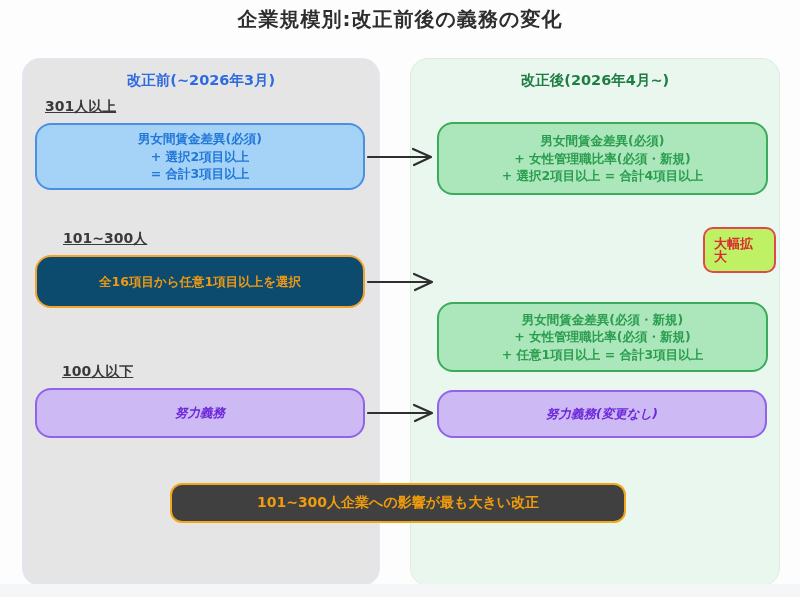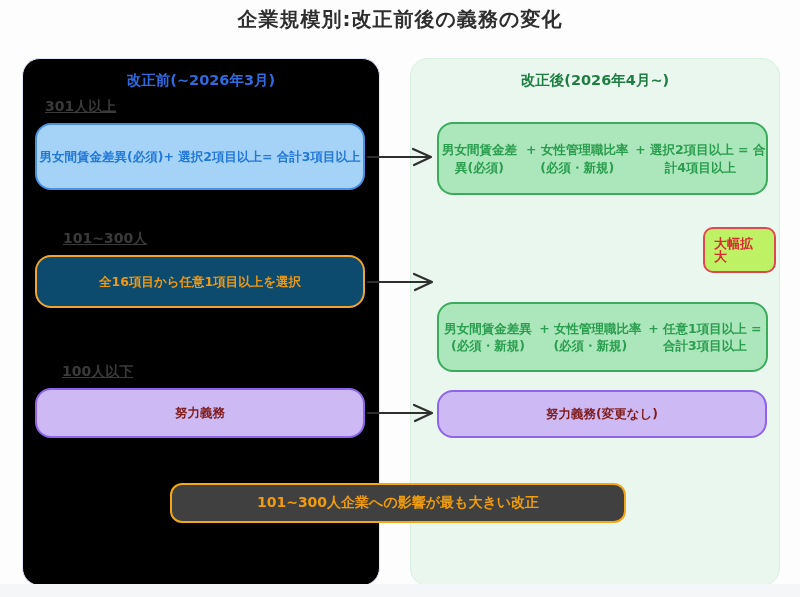--- a/index.html
+++ b/index.html
@@ -14,50 +14,50 @@
   .title {
     position: absolute; left: 0; top: 6px; width: 800px;
     margin: 0; text-align: center;
     font-size: 20px; font-weight: 700; color: #2e2e2e;
     letter-spacing: 1px;
   }
 
   .panel { position: absolute; border-radius: 18px; }
   .panel.left {
     left: 22px; top: 58px; width: 356px; height: 526px;
-    background: #000000; border: 1px solid #e0e8f9;
+    background: #e5e5e5; border: 1px solid #e0e8f9;
   }
   .panel.right {
     left: 410px; top: 58px; width: 368px; height: 526px;
     background: #e9f7ee; border: 1px solid #d8efe0;
   }
   .panel-header {
     position: absolute; left: 0; top: 12px; width: 100%;
     text-align: center; font-size: 14.5px; font-weight: 700;
   }
   .panel-header.blue  { color: #2e6be0; }
   .panel-header.green { color: #1e7e42; }
 
   .size-label {
     position: absolute; font-size: 14px; font-weight: 600; color: #3a3a3a; text-decoration: underline;
   }
 
   .node {
     position: absolute; box-sizing: border-box;
     border-radius: 16px;
-    display: flex; 
+    display: flex; flex-direction: column;
     justify-content: center; align-items: center;
     text-align: center;
   }
   .node .line { font-size: 12.5px; font-weight: 600; line-height: 17.5px; }
 
   .node.blue   { background: #a4d3f7; border: 2.5px solid #4a90e2; color: #2277d8; }
   .node.green  { background: #abe7ba; border: 2.5px solid #3cab5c; color: #2a9d4f; }
   .node.yellow { background: #0c4a6e; border: 2.5px solid #f2a42d; color: #ef9a14; }
-  .node.purple { background: #cdb9f4; border: 2.5px solid #8f63ea; color: #7f1d1d; }
+  .node.purple { background: #cdb9f4; border: 2.5px solid #8f63ea; color: #6d28d9; font-style: italic; }
 
   .badge {
     position: absolute; left: 703px; top: 227px;
     background: #bef264; border: 2.5px solid #e0474e; border-radius: 10px;
     color: #d92c32; font-size: 13px; font-weight: 700;
     padding: 8px 9px; line-height: 1; z-index: 3;
   }
 
   .footnote {
     position: absolute; left: 170px; top: 483px; width: 456px; height: 40px;

